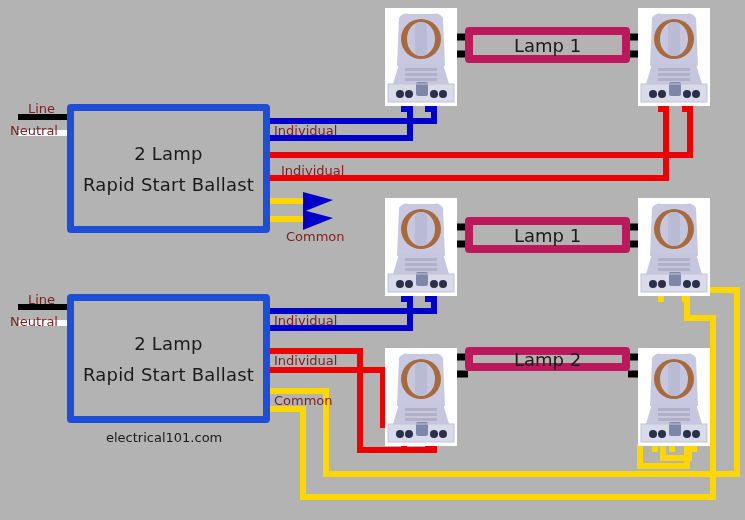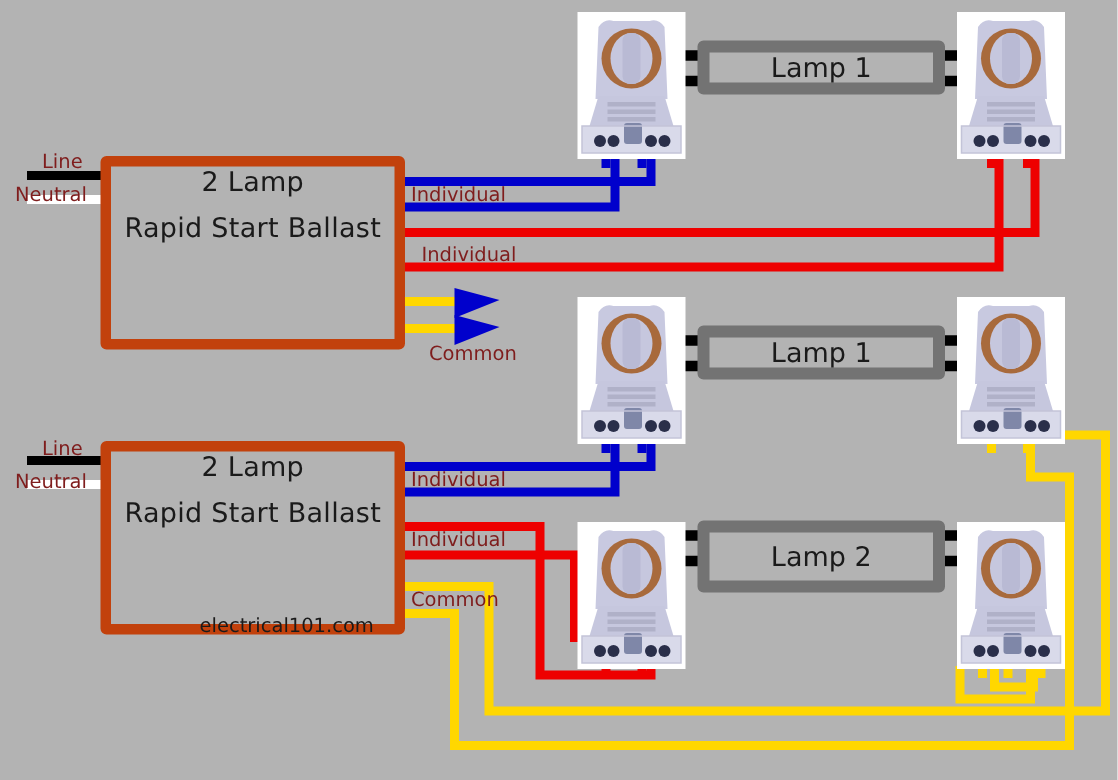--- a/index.html
+++ b/index.html
@@ -19,39 +19,39 @@
     position: absolute;
     left: 0;
     top: 0;
     width: 745px;
     height: 520px;
   }
   .ballast-box {
     position: absolute;
     box-sizing: border-box;
     background: #b3b3b3;
-    border: 7px solid #c2410c;
+    border: 7px solid #1d4ed8;
     border-radius: 4px;
     display: flex;
     flex-direction: column;
     align-items: center;
-    justify-content: flex-start;
+    justify-content: center;
     gap: 10px;
   }
   .ballast-line {
     font-size: 18px;
     color: #1a1a1a;
     letter-spacing: 0.2px;
     white-space: nowrap;
   }
   .lamp-tube {
     position: absolute;
     box-sizing: border-box;
     background: #b3b3b3;
-    border: 8px solid #737373;
+    border: 8px solid #be185d;
     border-radius: 4px;
     display: flex;
     align-items: center;
     justify-content: center;
   }
   .lamp-tube-label {
     font-size: 18px;
     color: #1a1a1a;
     white-space: nowrap;
   }
@@ -182,31 +182,31 @@
     <div class="ballast-line">2 Lamp</div>
     <div class="ballast-line">Rapid Start Ballast</div>
   </div>
 
   <div class="lamp-tube" style="left:465px; top:27px; width:165px; height:36px;">
     <span class="lamp-tube-label">Lamp 1</span>
   </div>
   <div class="lamp-tube" style="left:465px; top:217px; width:165px; height:36px;">
     <span class="lamp-tube-label">Lamp 1</span>
   </div>
-  <div class="lamp-tube" style="left:465px; top:347px; width:165px; height:48px;">
+  <div class="lamp-tube" style="left:465px; top:347px; width:165px; height:24px;">
     <span class="lamp-tube-label">Lamp 2</span>
   </div>
 
   <div class="wire-label" style="left:28px; top:101px;">Line</div>
   <div class="wire-label" style="left:10px; top:123px;">Neutral</div>
   <div class="wire-label" style="left:274px; top:123px;">Individual</div>
   <div class="wire-label" style="left:281px; top:163px;">Individual</div>
   <div class="wire-label" style="left:286px; top:229px;">Common</div>
 
   <div class="wire-label" style="left:28px; top:292px;">Line</div>
   <div class="wire-label" style="left:10px; top:314px;">Neutral</div>
   <div class="wire-label" style="left:274px; top:313px;">Individual</div>
   <div class="wire-label" style="left:274px; top:353px;">Individual</div>
   <div class="wire-label" style="left:274px; top:393px;">Common</div>
 
-  <div class="watermark" style="left:106px; top:410px;margin-left:27px;">electrical101.com</div>
+  <div class="watermark" style="left:106px; top:430px;">electrical101.com</div>
 
 </div>
 
 </body></html>

